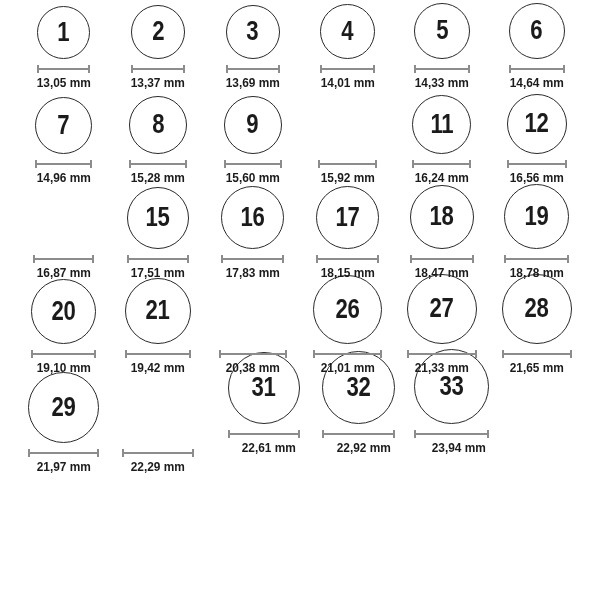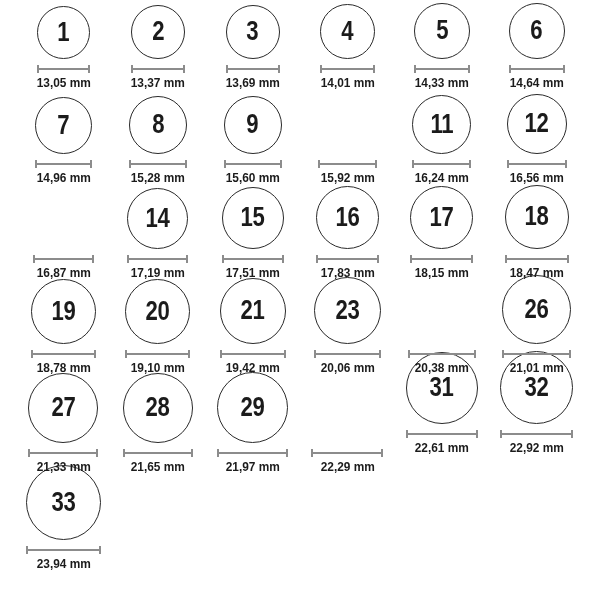--- a/index.html
+++ b/index.html
@@ -25,20 +25,21 @@
   .ring-item {
     display: flex;
     flex-direction: column;
     align-items: center;
     justify-content: flex-end;
     padding-bottom: 5px;
     box-sizing: border-box;
   }
   .ring-item.last-row {
     padding-bottom: 24px;
+    align-items: flex-end;
   }
   .circle {
     border: 1.4px solid #2a2a2a;
     border-radius: 50%;
     background: #ffffff;
     display: flex;
     align-items: center;
     justify-content: center;
     box-sizing: border-box;
     flex: 0 0 auto;
@@ -191,29 +192,20 @@
         </div>
         <span class="diameter-label">16,56 mm</span>
       </div>
       <div class="ring-item">
         <div class="measure" style="width:61px">
           <div class="measure-bar"></div>
         </div>
         <span class="diameter-label">16,87 mm</span>
       </div>
       <div class="ring-item">
-        <div class="circle" style="width:61px;height:61px">
-          <span class="num">14</span>
-        </div>
-        <div class="measure" style="width:61px">
-          <div class="measure-bar"></div>
-        </div>
-        <span class="diameter-label">17,19 mm</span>
-      </div>
-      <div class="ring-item">
         <div class="circle" style="width:62px;height:62px">
           <span class="num">15</span>
         </div>
         <div class="measure" style="width:62px">
           <div class="measure-bar"></div>
         </div>
         <span class="diameter-label">17,51 mm</span>
       </div>
       <div class="ring-item">
         <div class="circle" style="width:63px;height:63px">
@@ -261,29 +253,20 @@
         <span class="diameter-label">19,10 mm</span>
       </div>
       <div class="ring-item">
         <div class="circle" style="width:66px;height:66px">
           <span class="num">21</span>
         </div>
         <div class="measure" style="width:66px">
           <div class="measure-bar"></div>
         </div>
         <span class="diameter-label">19,42 mm</span>
-      </div>
-      <div class="ring-item">
-        <div class="circle" style="width:67px;height:67px">
-          <span class="num">23</span>
-        </div>
-        <div class="measure" style="width:67px">
-          <div class="measure-bar"></div>
-        </div>
-        <span class="diameter-label">20,06 mm</span>
       </div>
       <div class="ring-item">
         <div class="measure" style="width:68px">
           <div class="measure-bar"></div>
         </div>
         <span class="diameter-label">20,38 mm</span>
       </div>
       <div class="ring-item">
         <div class="circle" style="width:69px;height:69px">
           <span class="num">26</span>

